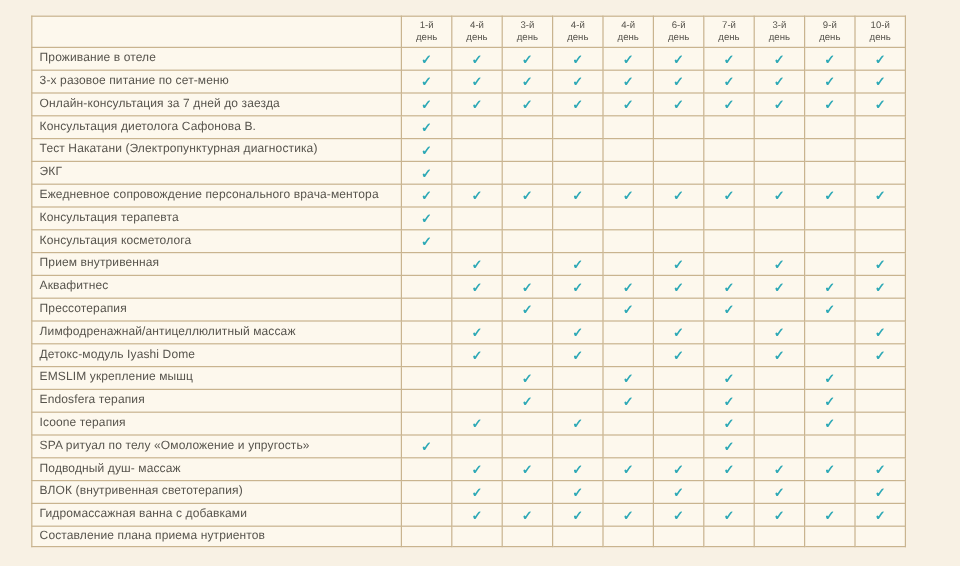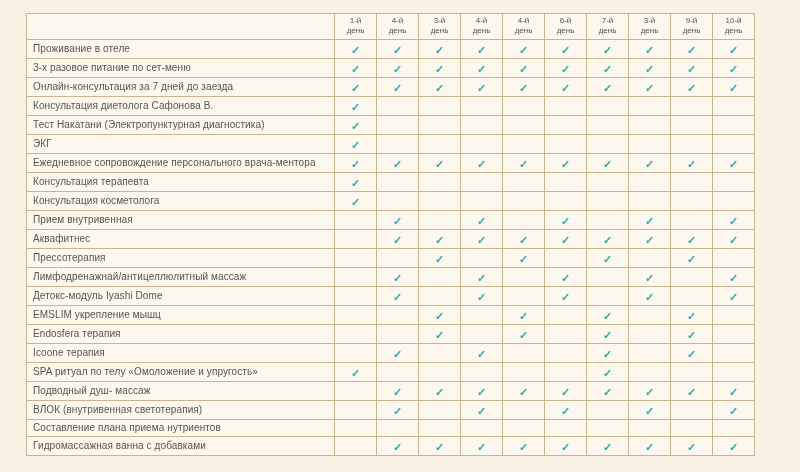--- a/index.html
+++ b/index.html
@@ -365,40 +365,40 @@
           <td class="day-cell"></td>
           <td class="day-cell"><span class="check" style="color: rgb(46, 169, 182);">✓</span></td>
           <td class="day-cell"></td>
           <td class="day-cell"><span class="check" style="color: rgb(46, 169, 182);">✓</span></td>
           <td class="day-cell"></td>
           <td class="day-cell"><span class="check" style="color: rgb(46, 169, 182);">✓</span></td>
           <td class="day-cell"></td>
           <td class="day-cell"><span class="check" style="color: rgb(46, 169, 182);">✓</span></td>
         </tr>
         <tr>
+          <td class="label">Гидромассажная ванна с добавками</td>
+          <td class="day-cell"></td>
+          <td class="day-cell"><span class="check" style="color: rgb(46, 169, 182);">✓</span></td>
+          <td class="day-cell"><span class="check" style="color: rgb(46, 169, 182);">✓</span></td>
+          <td class="day-cell"><span class="check" style="color: rgb(46, 169, 182);">✓</span></td>
+          <td class="day-cell"><span class="check" style="color: rgb(46, 169, 182);">✓</span></td>
+          <td class="day-cell"><span class="check" style="color: rgb(46, 169, 182);">✓</span></td>
+          <td class="day-cell"><span class="check" style="color: rgb(46, 169, 182);">✓</span></td>
+          <td class="day-cell"><span class="check" style="color: rgb(46, 169, 182);">✓</span></td>
+          <td class="day-cell"><span class="check" style="color: rgb(46, 169, 182);">✓</span></td>
+          <td class="day-cell"><span class="check" style="color: rgb(46, 169, 182);">✓</span></td>
+        </tr>
+        <tr>
           <td class="label">Составление плана приема  нутриентов</td>
           <td class="day-cell"></td>
           <td class="day-cell"></td>
           <td class="day-cell"></td>
           <td class="day-cell"></td>
           <td class="day-cell"></td>
           <td class="day-cell"></td>
           <td class="day-cell"></td>
           <td class="day-cell"></td>
           <td class="day-cell"></td>
           <td class="day-cell"></td>
-        </tr>
-        <tr>
-          <td class="label">Гидромассажная ванна с добавками</td>
-          <td class="day-cell"></td>
-          <td class="day-cell"><span class="check" style="color: rgb(46, 169, 182);">✓</span></td>
-          <td class="day-cell"><span class="check" style="color: rgb(46, 169, 182);">✓</span></td>
-          <td class="day-cell"><span class="check" style="color: rgb(46, 169, 182);">✓</span></td>
-          <td class="day-cell"><span class="check" style="color: rgb(46, 169, 182);">✓</span></td>
-          <td class="day-cell"><span class="check" style="color: rgb(46, 169, 182);">✓</span></td>
-          <td class="day-cell"><span class="check" style="color: rgb(46, 169, 182);">✓</span></td>
-          <td class="day-cell"><span class="check" style="color: rgb(46, 169, 182);">✓</span></td>
-          <td class="day-cell"><span class="check" style="color: rgb(46, 169, 182);">✓</span></td>
-          <td class="day-cell"><span class="check" style="color: rgb(46, 169, 182);">✓</span></td>
         </tr>
       </tbody>
   </table>
 </div>
 
 </body></html>

